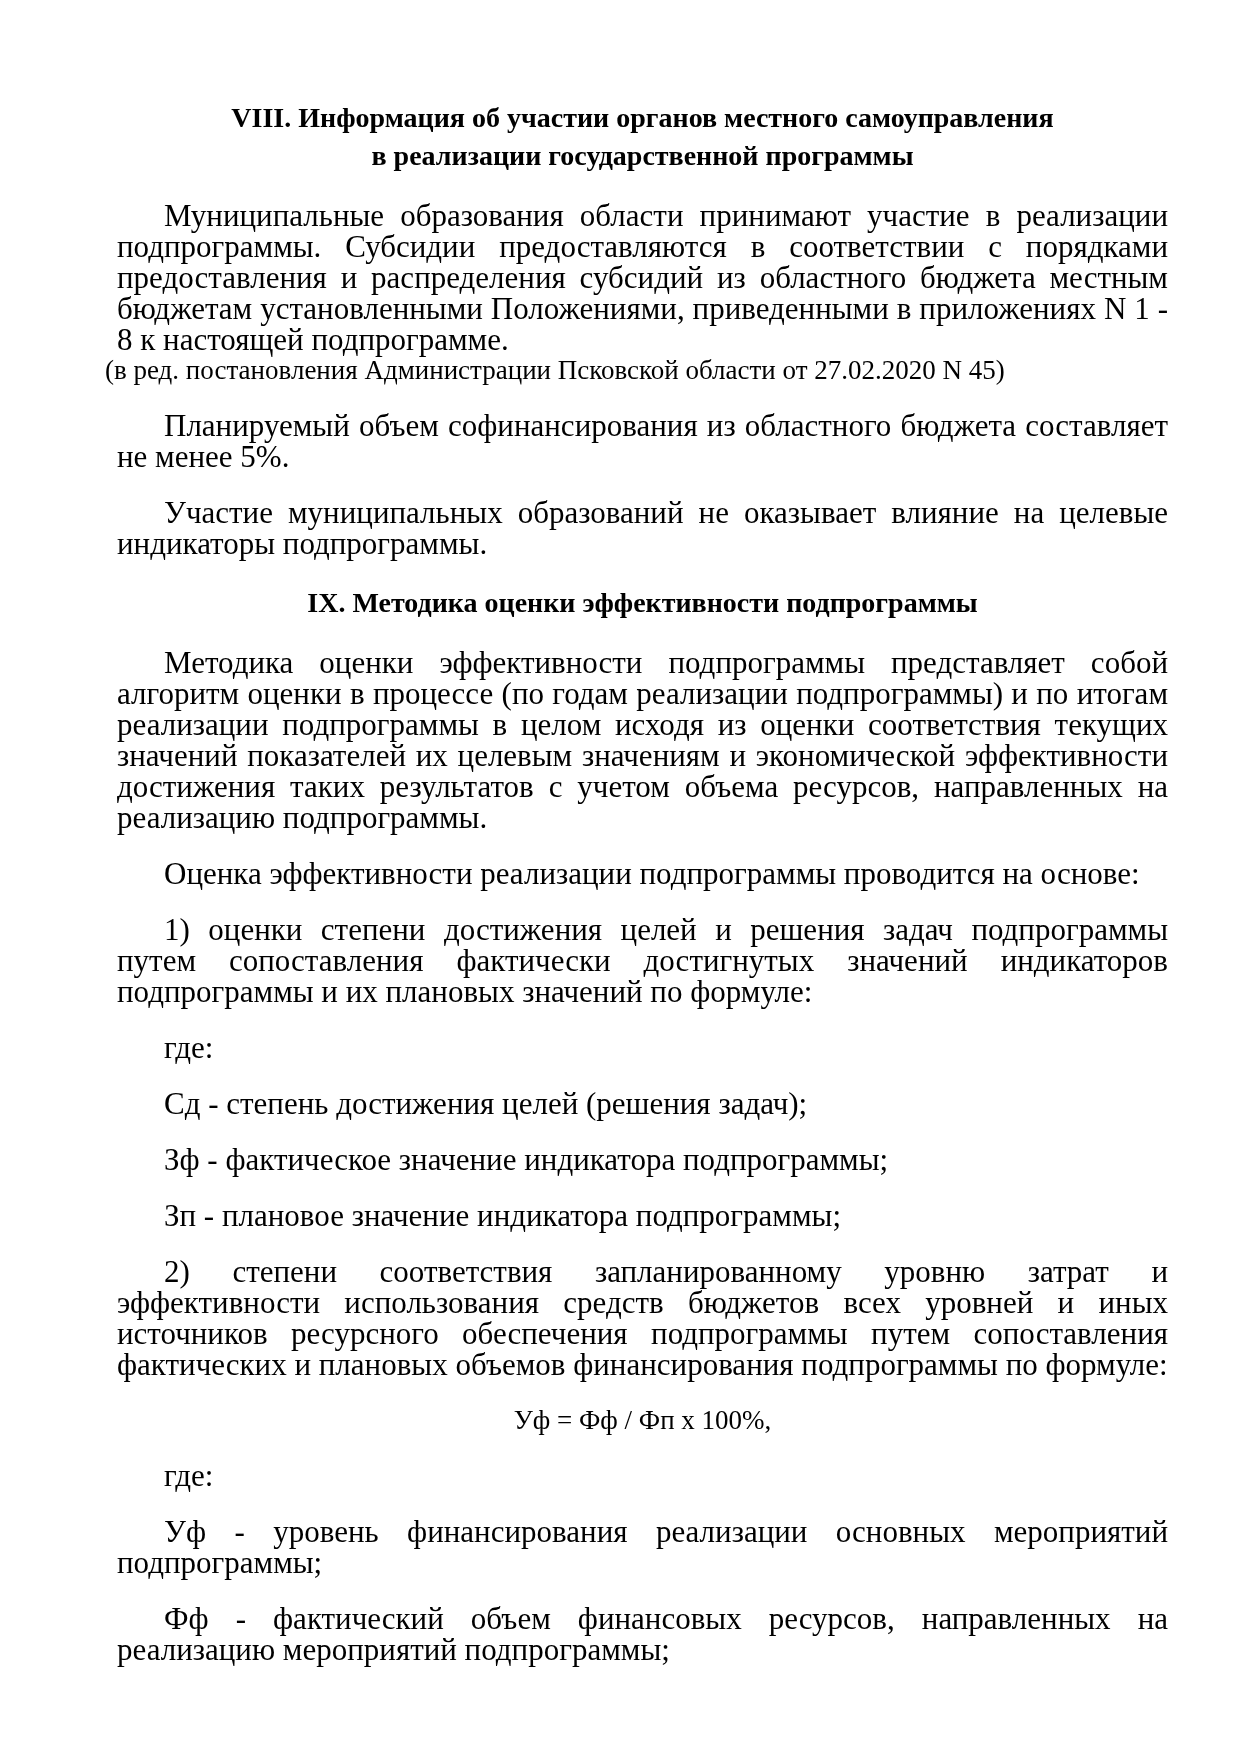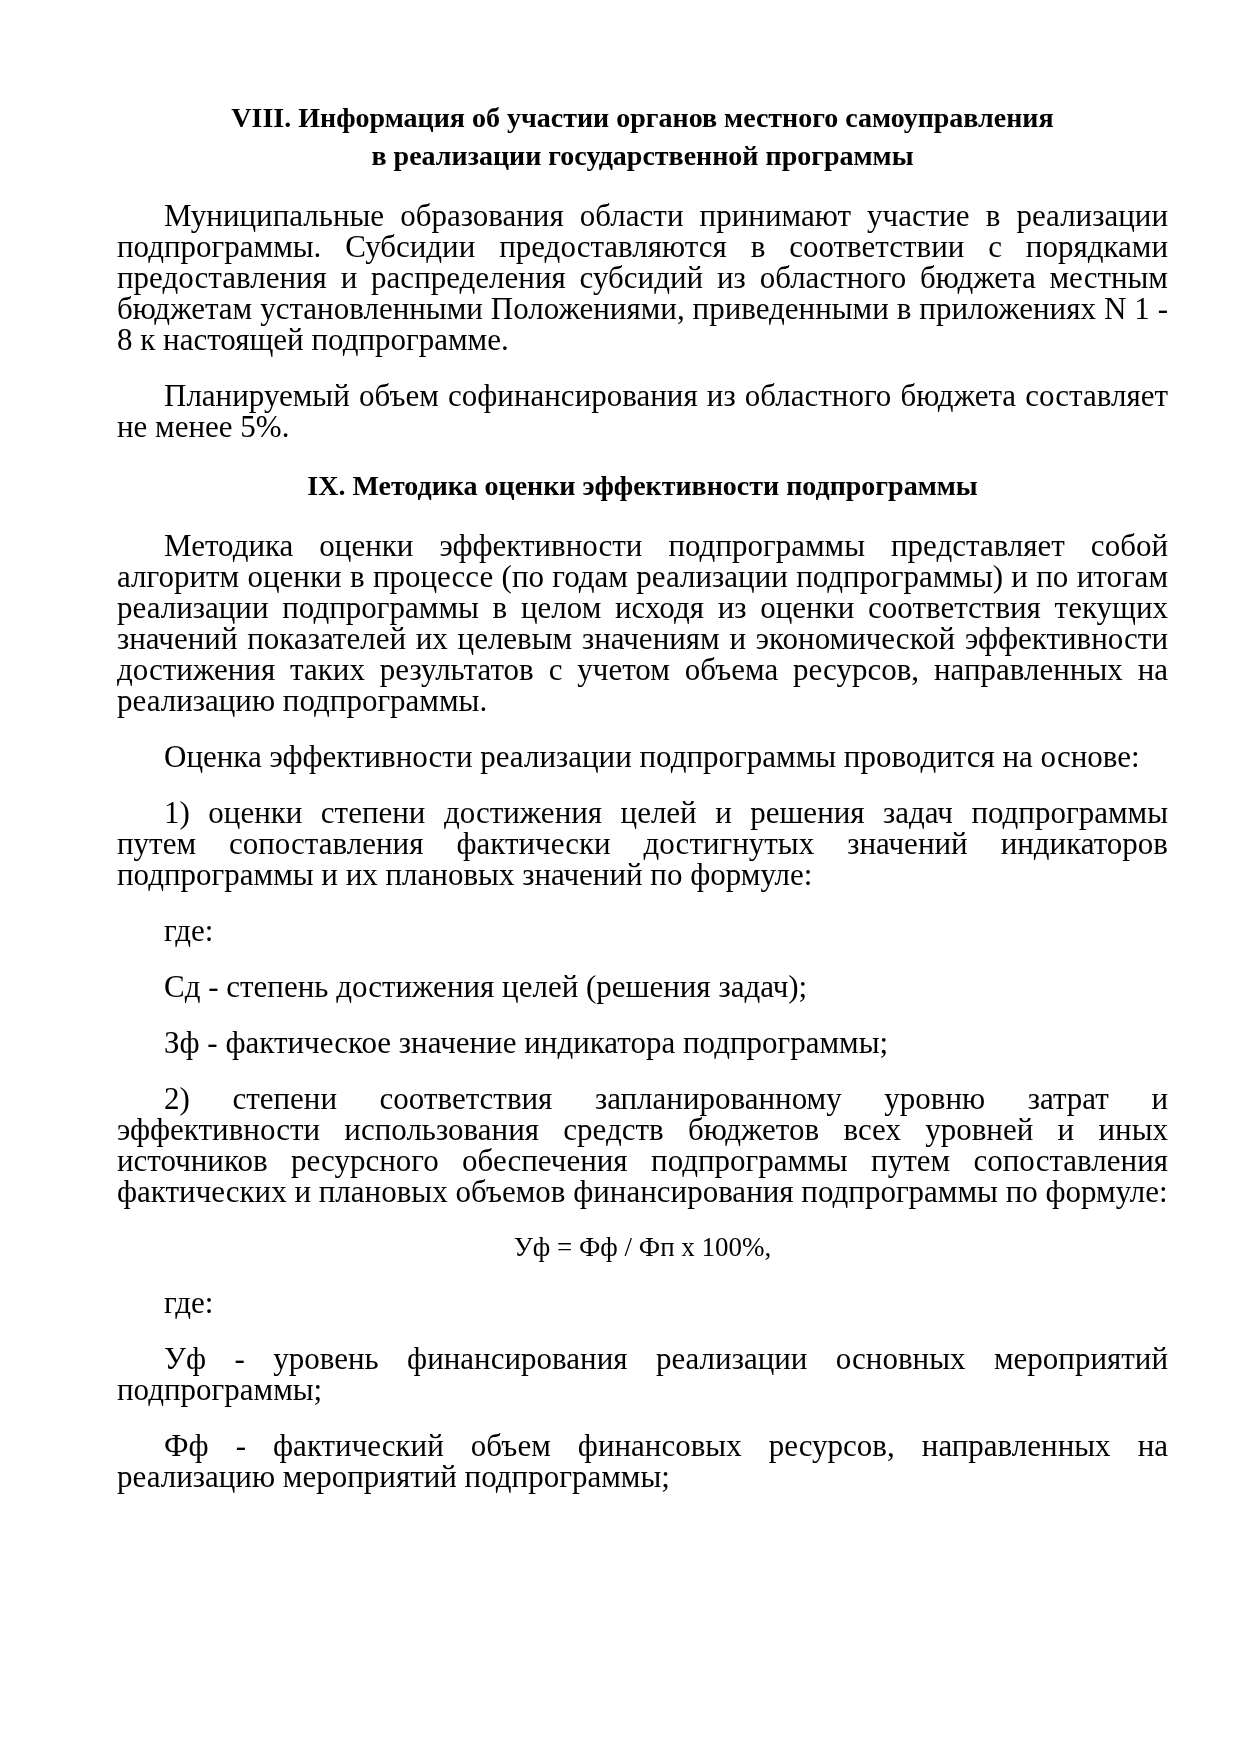--- a/index.html
+++ b/index.html
@@ -59,39 +59,42 @@
 </style>
 </head>
 <body>
 
 <div class="page">
 
   <div class="heading first">VIII. Информация об участии органов местного самоуправления
 в реализации государственной программы</div>
 
   <div class="para tight">Муниципальные образования области принимают участие в реализации подпрограммы. Субсидии предоставляются в соответствии с порядками предоставления и распределения субсидий из областного бюджета местным бюджетам установленными Положениями, приведенными в приложениях N 1 - 8 к настоящей подпрограмме.</div>
+  <div class="amendment">(в ред. постановления Администрации Псковской области от 27.02.2020 N 45)</div>
 
   <div class="para">Планируемый объем софинансирования из областного бюджета составляет не менее 5%.</div>
 
+  <div class="para">Участие муниципальных образований не оказывает влияние на целевые индикаторы подпрограммы.</div>
 
   <div class="heading">IX. Методика оценки эффективности подпрограммы</div>
 
   <div class="para">Методика оценки эффективности подпрограммы представляет собой алгоритм оценки в процессе (по годам реализации подпрограммы) и по итогам реализации подпрограммы в целом исходя из оценки соответствия текущих значений показателей их целевым значениям и экономической эффективности достижения таких результатов с учетом объема ресурсов, направленных на реализацию подпрограммы.</div>
 
   <div class="para">Оценка эффективности реализации подпрограммы проводится на основе:</div>
 
   <div class="para">1) оценки степени достижения целей и решения задач подпрограммы путем сопоставления фактически достигнутых значений индикаторов подпрограммы и их плановых значений по формуле:</div>
 
 
   <div class="para">где:</div>
 
   <div class="para">Сд - степень достижения целей (решения задач);</div>
 
   <div class="para">Зф - фактическое значение индикатора подпрограммы;</div>
 
+  <div class="para">Зп - плановое значение индикатора подпрограммы;</div>
 
   <div class="para">2) степени соответствия запланированному уровню затрат и эффективности использования средств бюджетов всех уровней и иных источников ресурсного обеспечения подпрограммы путем сопоставления фактических и плановых объемов финансирования подпрограммы по формуле:</div>
 
   <div class="formula">Уф = Фф / Фп х 100%,</div>
 
   <div class="para">где:</div>
 
   <div class="para">Уф - уровень финансирования реализации основных мероприятий подпрограммы;</div>
 
   <div class="para">Фф - фактический объем финансовых ресурсов, направленных на реализацию мероприятий подпрограммы;</div>

